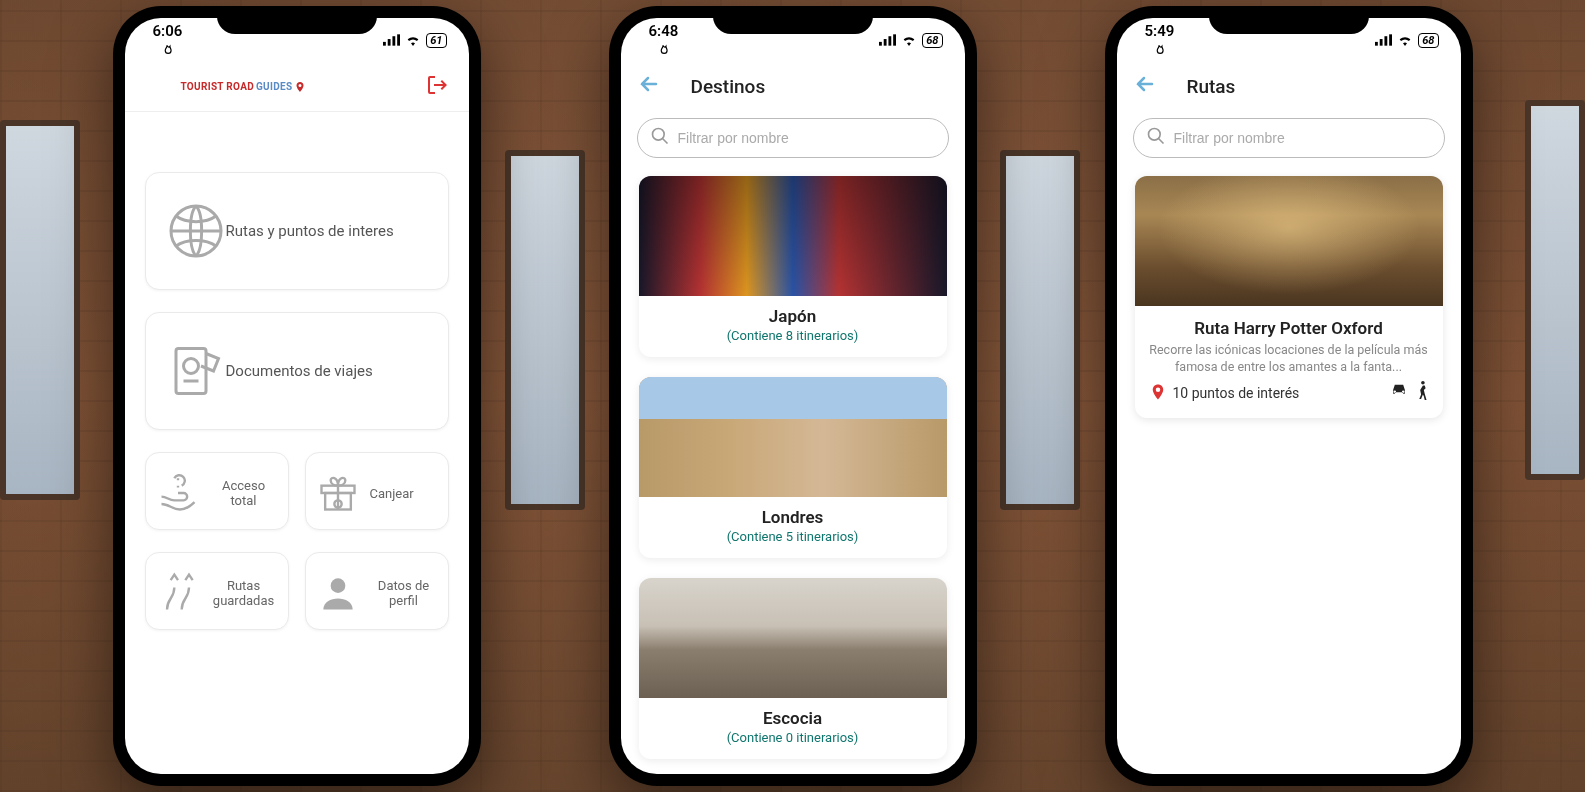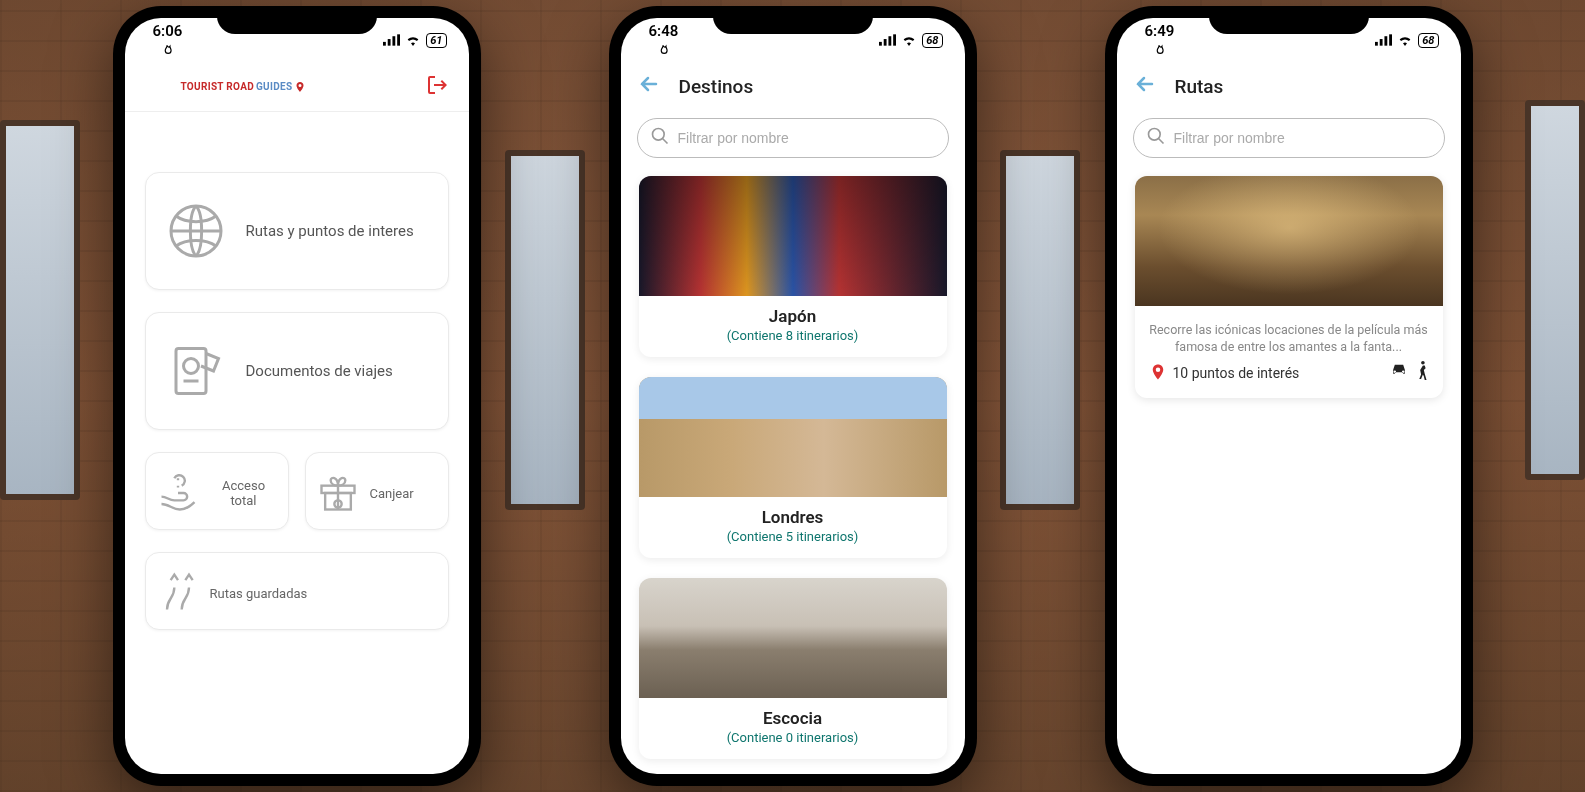--- a/index.html
+++ b/index.html
@@ -119,42 +119,41 @@
     background: #fff;
     border: 1px solid #eaeaea;
     border-radius: 14px;
     box-shadow: 0 1px 3px rgba(0,0,0,0.05);
     display: flex;
     align-items: center;
     cursor: pointer;
   }
   .menu-card.wide {
     padding: 28px 20px;
-    gap: 20px;
   }
   .menu-card.wide .card-icon { width: 60px; height: 60px; color: #aaa; flex-shrink: 0; }
   .menu-card.wide .card-label { font-size: 15px; color: #555; }
   .menu-row {
     display: flex;
     gap: 16px;
   }
   .menu-card.small {
     flex: 1;
     flex-direction: row;
     padding: 18px 10px 14px;
     gap: 10px;
   }
   .menu-card.small .card-icon { width: 44px; height: 44px; color: #aaa; }
   .menu-card.small .card-label { font-size: 13px; color: #666; text-align: center; }
   
   .nav-header {
     height: 48px;
     display: flex;
     align-items: center;
-    gap: 18px;
+    gap: 30px;
     padding: 0 16px;
     flex-shrink: 0;
   }
   .back-arrow { color: #6ab0d8; cursor: pointer; }
   .nav-title { font-size: 19px; font-weight: 500; color: #222; }
   .search-wrap {
     padding: 8px 16px 12px;
     flex-shrink: 0;
   }
   .search-box {
@@ -348,20 +347,29 @@
         </div>
         <div class="menu-row">
           <div class="menu-card small">
             <span class="card-icon">
               <svg width="44" height="44" viewBox="0 0 24 24" fill="none" stroke="currentColor" stroke-width="1.3">
                   <path d="M6 21c0-6 4-6 4-12M14 21c0-6 4-6 4-12M8 5l2-3 2 3M16 5l2-3 2 3"></path>
                 </svg>
             </span>
             <span class="card-label">Rutas guardadas</span>
           </div>
+          <div class="menu-card small">
+            <span class="card-icon">
+              <svg width="44" height="44" viewBox="0 0 24 24" fill="currentColor">
+                  <circle cx="12" cy="8" r="4"></circle>
+                  <path d="M4 21c0-4 4-6 8-6s8 2 8 6z"></path>
+                </svg>
+            </span>
+            <span class="card-label">Datos de perfil</span>
+          </div>
         </div>
       </div>
     </div>
   </div>
 
   <div class="phone">
     <div class="notch"></div>
     <div class="phone-screen">
       <div class="status-bar">
         <div class="status-left">
@@ -433,21 +441,21 @@
         </div>
       </div>
     </div>
   </div>
 
   <div class="phone">
     <div class="notch"></div>
     <div class="phone-screen">
       <div class="status-bar">
         <div class="status-left">
-          <span>6:49</span>
+          <span>5:49</span>
           <span>
               <svg class="svg-icon" width="14" height="14" viewBox="0 0 24 24" fill="none" stroke="currentColor" stroke-width="2">
                 <path d="M12 2c1 4-3 5-3 9a5 5 0 0 0 10 0c0-3-2-4-2-7-2 3-5 0-5-2z"></path>
               </svg>
             </span>
         </div>
         <div class="status-right">
           <span>
               <svg class="svg-icon" width="17" height="12" viewBox="0 0 18 12">
                 <rect x="0" y="8" width="3" height="4" fill="#000"></rect>
@@ -481,20 +489,21 @@
                 <path d="M21 21l-6-6"></path>
               </svg></span>
           <input type="text" placeholder="Filtrar por nombre" style="">
         </div>
       </div>
 
       <div class="content-scroll">
         <div class="route-card">
           <div class="route-img"></div>
           <div class="route-info">
+            <div class="route-title">Ruta Harry Potter Oxford</div>
             <div class="route-desc">Recorre las icónicas locaciones de la película más famosa de entre los amantes a la fanta...</div>
             <div class="route-meta">
               <div class="poi-count">
                 <span class="pin">
                   <svg width="18" height="18" viewBox="0 0 24 24" fill="currentColor">
                       <path d="M12 2C8 2 5 5 5 9c0 5 7 13 7 13s7-8 7-13c0-4-3-7-7-7zm0 10a3 3 0 1 1 0-6 3 3 0 0 1 0 6z"></path>
                     </svg>
                 </span>
                 <span>10 puntos de interés</span>
               </div>

